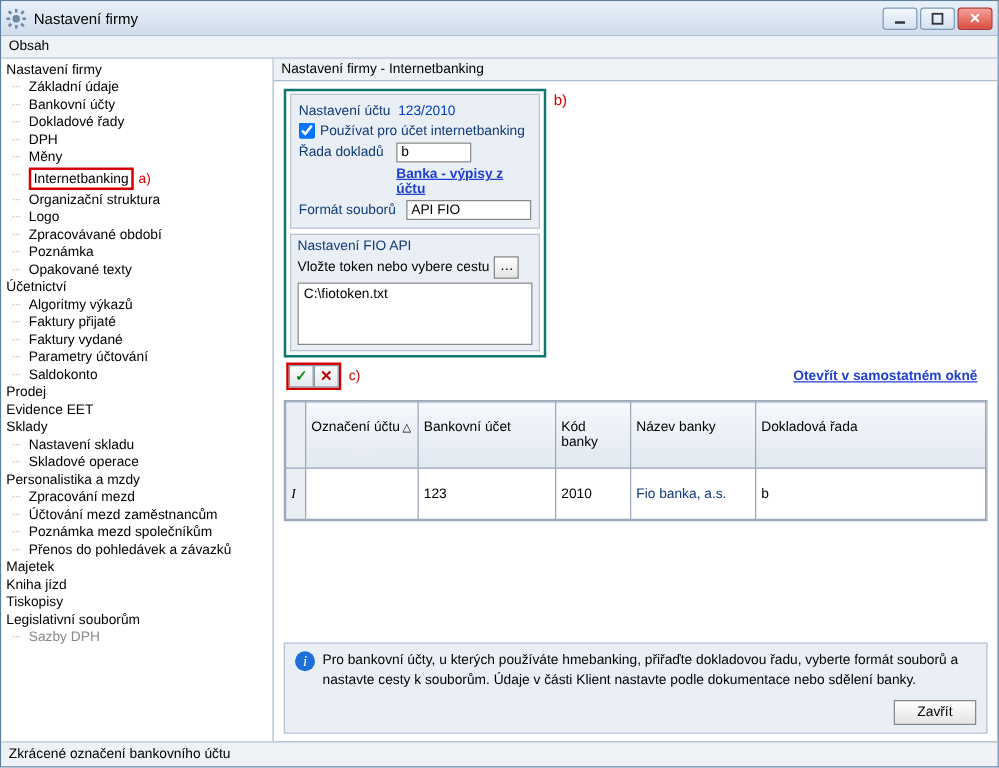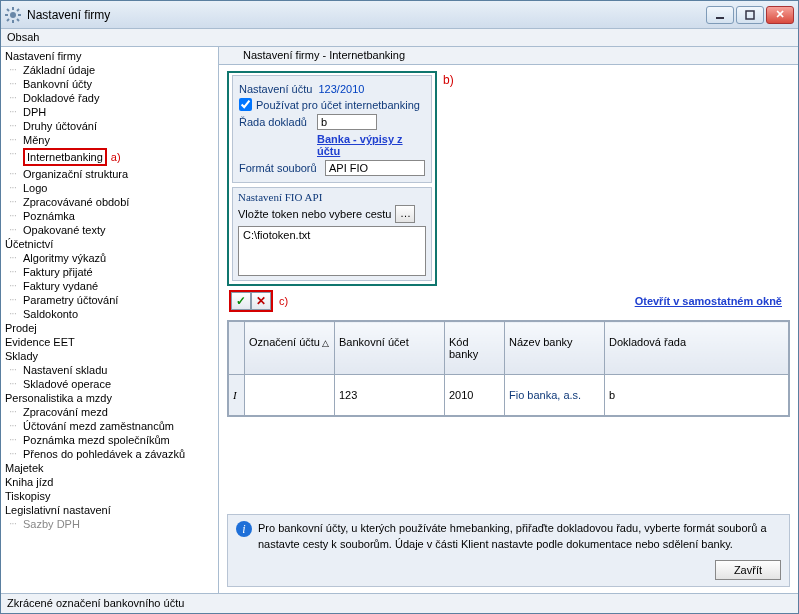--- a/index.html
+++ b/index.html
@@ -14,21 +14,21 @@
   .main { display: flex; height: 546px; }
   .sidebar { width: 218px; border-right: 1px solid #a9bcd0; overflow: hidden; padding: 2px 0 2px 4px; background: #fff; }
   .tree ul { list-style: none; padding-left: 0; }
   .tree li { padding: 1px 0; white-space: nowrap; }
   .tree .root { font-weight: normal; }
   .tree .sub { padding-left: 18px; position: relative; }
   .tree .sub::before { content: "···"; position: absolute; left: 4px; color: #bbb; font-size: 10px; top: 1px; letter-spacing:-1px; }
   .tree .ann-red { border: 2px solid #d40000; display: inline-block; padding: 0 2px; line-height: 14px; }
   .ann-label { color: #d40000; font-weight: normal; margin-left: 4px; }
   .content { flex: 1; display: flex; flex-direction: column; }
-  .crumb { height: 18px; padding: 2px 24px; color: #000; border-bottom: 1px solid #a9bcd0; background:#eef2f7; }
+  .crumb { height: 18px; padding: 2px 6px; color: #000; border-bottom: 1px solid #a9bcd0; background:#eef2f7; }
   .panel { padding: 6px 8px 4px 8px; }
   .box-b { border: 2px solid #0f766e; padding: 2px 3px 3px 3px; position: relative; display:inline-block; }
   .groupbox { border: 1px solid #b8c4d4; background: #eaeff6; margin-bottom: 4px; padding: 4px 6px 6px 6px; width: 200px; }
   .row { display: flex; align-items: center; margin-top: 3px; }
   .label { color: #103a7a; font-size: 11px; }
   .val { color: #0040c0; }
   input[type=text], .txtbox { border: 1px solid #888; font-size: 11px; padding: 1px 3px; background:#fff; }
   .fiobox { width: 200px; border: 1px solid #b8c4d4; background:#eaeff6; padding: 3px 5px 4px 5px; }
   .fio-files { background:#fff; border:1px solid #888; height: 50px; margin-top:3px; padding:2px 4px; font-size:11px; }
   .browse { width:20px; height:18px; border:1px solid #888; background:linear-gradient(#fefefe,#e4e4e4); text-align:center; line-height:14px; font-size:11px; }
@@ -91,21 +91,20 @@
 
 <div class="main">
 
   <div class="sidebar tree">
     <ul>
       <li class="root">Nastavení firmy</li>
       <li class="sub">Základní údaje</li>
       <li class="sub">Bankovní účty</li>
       <li class="sub">Dokladové řady</li>
       <li class="sub">DPH</li>
-      <li class="sub">Druhy účtování</li>
       <li class="sub">Měny</li>
       <li class="sub">
         <span class="ann-red">Internetbanking</span><span class="ann-label">a)</span>
       </li>
       <li class="sub">Organizační struktura</li>
       <li class="sub">Logo</li>
       <li class="sub">Zpracovávané období</li>
       <li class="sub">Poznámka</li>
       <li class="sub">Opakované texty</li>
       <li class="root">Účetnictví</li>
@@ -120,21 +119,21 @@
       <li class="sub">Nastavení skladu</li>
       <li class="sub">Skladové operace</li>
       <li class="root">Personalistika a mzdy</li>
       <li class="sub">Zpracování mezd</li>
       <li class="sub">Účtování mezd zaměstnancům</li>
       <li class="sub">Poznámka mezd společníkům</li>
       <li class="sub">Přenos do pohledávek a závazků</li>
       <li class="root">Majetek</li>
       <li class="root">Kniha jízd</li>
       <li class="root">Tiskopisy</li>
-      <li class="root">Legislativní nastavení</li>
+      <li class="root">Legislativní souborům</li>
       <li class="sub" style="color:#888">Sazby DPH</li>
     </ul>
   </div>
 
   <div class="content">
     <div class="crumb">Nastavení firmy - Internetbanking</div>
 
     <div class="panel">
       <div style="display:flex; align-items:flex-start;">
         <div class="box-b">
@@ -154,21 +153,21 @@
             <div class="row" style="justify-content:flex-start; padding-left:78px;">
               <span class="link">Banka - výpisy z účtu</span>
             </div>
             <div class="row">
               <span class="label" style="width:98px">Formát souborů</span>
               <input type="text" style="width: 100px;" value="API FIO">
             </div>
           </div>
 
           <div class="fiobox">
-            <div style="display:flex; align-items:center;font-family:Liberation Serif, serif;">
+            <div style="display:flex; align-items:center;">
               <span class="label">Nastavení FIO API</span>
             </div>
             <div style="display:flex; align-items:center; gap:4px; margin-top:2px;">
               <span style="color:#000">Vložte token nebo vybere cestu</span>
               <span class="browse">…</span>
             </div>
             <div class="fio-files">
               <span>C:\fiotoken.txt</span>
             </div>
           </div>

